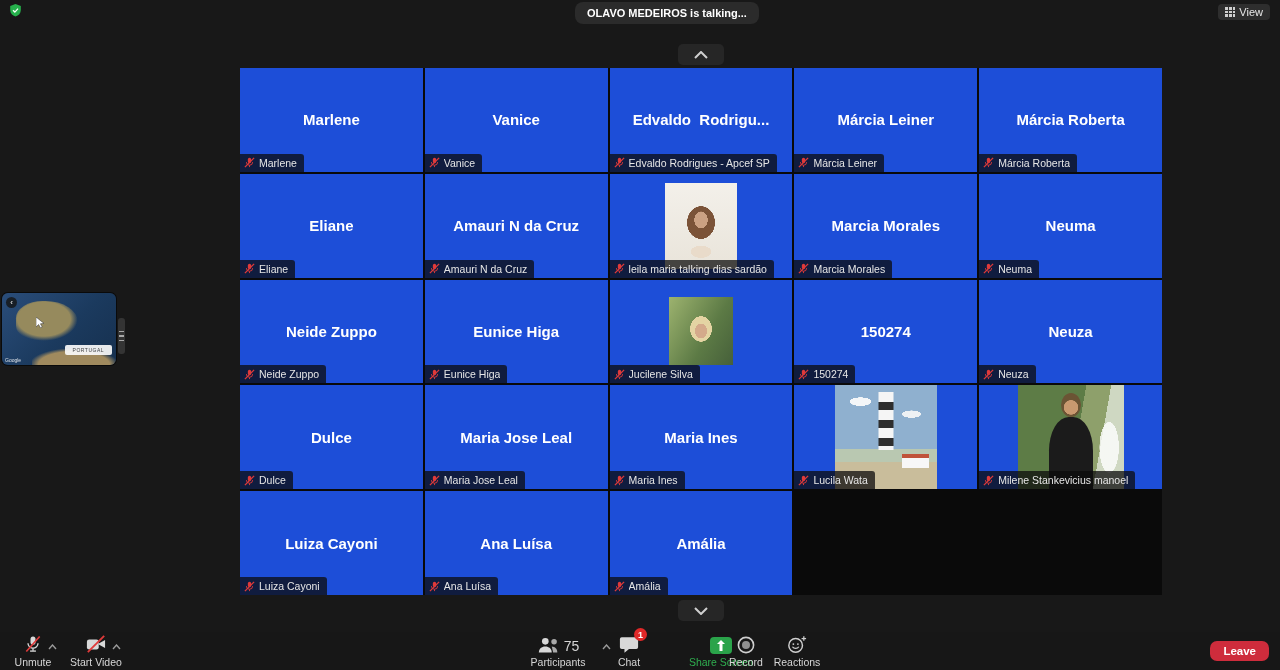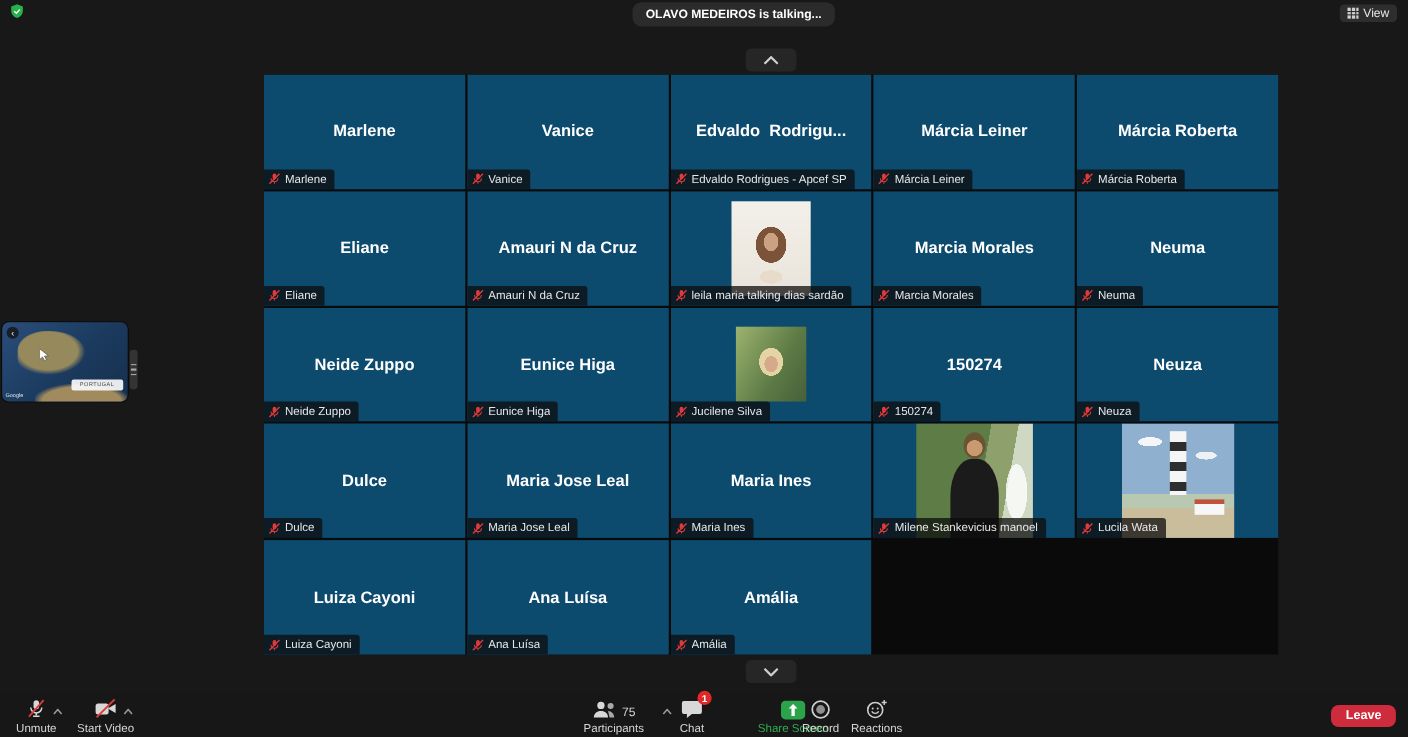--- a/index.html
+++ b/index.html
@@ -22,21 +22,21 @@
   
   .chev { position:absolute; left:678px; width:46px; height:21px; background:#262626;
           border:none; border-radius:5px; display:flex; align-items:center;
           justify-content:center; cursor:pointer; }
   .chev.up { top:44px; } .chev.down { top:600px; }
 
   
   .grid { position:absolute; left:240px; top:68px; width:922px; height:527px;
           display:grid; grid-template-columns:repeat(5,1fr); grid-template-rows:repeat(5,1fr);
           gap:2px; background:#0a0a0a; }
-  .tile { position:relative; background:#0c4a6e; display:flex; align-items:center;
+  .tile { position:relative; background:#1d4ed8; display:flex; align-items:center;
           justify-content:center; overflow:hidden; }
   .tile-name { color:#fff; font-size:15px; font-weight:bold; white-space:pre; }
   .plate { position:absolute; left:0; bottom:0; background:rgba(12,12,12,.75);
            display:flex; align-items:center; gap:4px; padding:3px 7px 3px 4px;
            border-radius:0 3px 0 0; max-width:96%; }
   .plate-text { color:#e6e6e6; font-size:10.5px; white-space:nowrap; overflow:hidden;
                 text-overflow:ellipsis; }
   .mic-muted { width:11px; height:11px; flex:0 0 auto; }
 
   
@@ -115,21 +115,21 @@
   .tool { position:absolute; bottom:2px; display:flex; flex-direction:column; align-items:center;
           gap:2px; cursor:pointer; }
   .tool .ic { height:20px; display:flex; align-items:flex-end; justify-content:center;
           position:relative; }
   .tool .lbl { font-size:10.5px; color:#d6d6d6; white-space:nowrap; }
   .lbl.green { color:#2fae4f; }
   .caret { position:absolute; cursor:pointer; }
   .badge { position:absolute; top:-6px; right:-8px; background:#e02828; color:#fff;
            font-size:9px; font-weight:bold; min-width:13px; height:13px; border-radius:7px;
            display:flex; align-items:center; justify-content:center; padding:0 3px; }
-  .count { font-size:11px; color:#d6d6d6; margin-left:3px; }
+  .count { font-size:14px; color:#d6d6d6; margin-left:3px; }
   .share-sq { width:22px; height:17px; background:#2aa34a; border-radius:4px;
            display:flex; align-items:center; justify-content:center; }
   .leave-btn { position:absolute; right:11px; bottom:9px; background:#ce2c3c; color:#fff;
            border:none; border-radius:7px; font-size:11.5px; font-weight:bold;
            padding:4px 13px; cursor:pointer; font-family:"Liberation Sans", sans-serif; }
 </style>
 </head>
 <body>
 
 <div class="app">
@@ -389,43 +389,43 @@
       <svg class="mic-muted" viewBox="0 0 12 12">
         <rect x="4.2" y="0.8" width="3.6" height="6" rx="1.8" fill="#e03a3a"></rect>
         <path d="M2.6 5.6a3.4 3.4 0 0 0 6.8 0" stroke="#e03a3a" stroke-width="1" fill="none"></path>
         <line x1="6" y1="9" x2="6" y2="11" stroke="#e03a3a" stroke-width="1"></line>
         <line x1="1" y1="11" x2="11" y2="1" stroke="#e03a3a" stroke-width="1.4"></line>
       </svg>
       <span class="plate-text">Maria Ines</span>
     </div>
   </div>
       <div class="tile">
+    <div class="tile-photo ph-lucila"></div>
+    <div class="tile-name"></div>
+    <div class="plate">
+      <svg class="mic-muted" viewBox="0 0 12 12">
+        <rect x="4.2" y="0.8" width="3.6" height="6" rx="1.8" fill="#e03a3a"></rect>
+        <path d="M2.6 5.6a3.4 3.4 0 0 0 6.8 0" stroke="#e03a3a" stroke-width="1" fill="none"></path>
+        <line x1="6" y1="9" x2="6" y2="11" stroke="#e03a3a" stroke-width="1"></line>
+        <line x1="1" y1="11" x2="11" y2="1" stroke="#e03a3a" stroke-width="1.4"></line>
+      </svg>
+      <span class="plate-text">Lucila Wata</span>
+    </div>
+  </div>
+      <div class="tile">
     <div class="tile-photo ph-milene"></div>
     <div class="tile-name"></div>
     <div class="plate">
       <svg class="mic-muted" viewBox="0 0 12 12">
         <rect x="4.2" y="0.8" width="3.6" height="6" rx="1.8" fill="#e03a3a"></rect>
         <path d="M2.6 5.6a3.4 3.4 0 0 0 6.8 0" stroke="#e03a3a" stroke-width="1" fill="none"></path>
         <line x1="6" y1="9" x2="6" y2="11" stroke="#e03a3a" stroke-width="1"></line>
         <line x1="1" y1="11" x2="11" y2="1" stroke="#e03a3a" stroke-width="1.4"></line>
       </svg>
       <span class="plate-text">Milene Stankevicius manoel</span>
-    </div>
-  </div>
-      <div class="tile">
-    <div class="tile-photo ph-lucila"></div>
-    <div class="tile-name"></div>
-    <div class="plate">
-      <svg class="mic-muted" viewBox="0 0 12 12">
-        <rect x="4.2" y="0.8" width="3.6" height="6" rx="1.8" fill="#e03a3a"></rect>
-        <path d="M2.6 5.6a3.4 3.4 0 0 0 6.8 0" stroke="#e03a3a" stroke-width="1" fill="none"></path>
-        <line x1="6" y1="9" x2="6" y2="11" stroke="#e03a3a" stroke-width="1"></line>
-        <line x1="1" y1="11" x2="11" y2="1" stroke="#e03a3a" stroke-width="1.4"></line>
-      </svg>
-      <span class="plate-text">Lucila Wata</span>
     </div>
   </div>
       <div class="tile">
 
     <div class="tile-name">Luiza Cayoni</div>
     <div class="plate">
       <svg class="mic-muted" viewBox="0 0 12 12">
         <rect x="4.2" y="0.8" width="3.6" height="6" rx="1.8" fill="#e03a3a"></rect>
         <path d="M2.6 5.6a3.4 3.4 0 0 0 6.8 0" stroke="#e03a3a" stroke-width="1" fill="none"></path>
         <line x1="6" y1="9" x2="6" y2="11" stroke="#e03a3a" stroke-width="1"></line>

